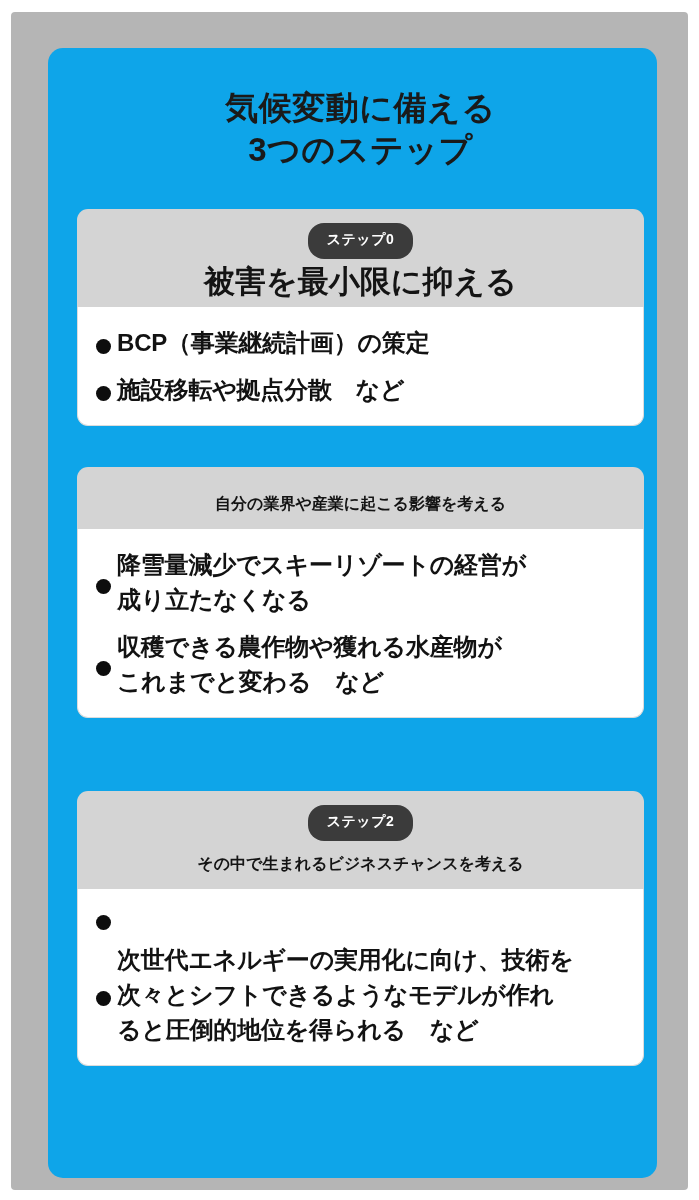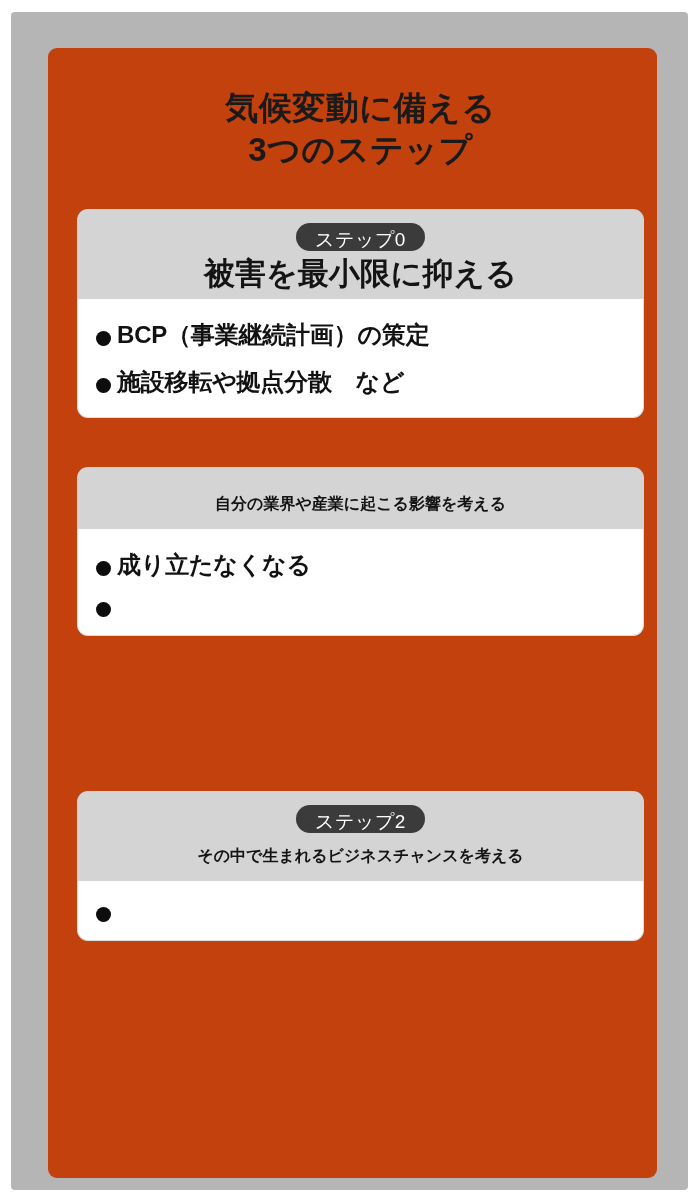--- a/index.html
+++ b/index.html
@@ -28,22 +28,22 @@
   }
 
   
   #poster-card {
     position: absolute;
     left: 37px;
     top: 36px;
     width: 609px;
     height: 1130px;
     box-sizing: border-box;
-    background: #c2410c;
-    border-radius: 9px;
+    background: #0ea5e9;
+    border-radius: 15px;
   }
 
   
   #poster-title {
     position: absolute;
     left: 0;
     top: 39px;
     width: 625px;
     text-align: center;
     font-weight: bold;
@@ -64,25 +64,25 @@
     box-sizing: border-box;
     background: #d4d4d4;
     border-radius: 11px 11px 0 0;
     padding: 14px 10px 10px 10px;
     text-align: center;
   }
   .step-badge {
     display: inline-block;
     background: #3b3b3b;
     color: #ffffff;
-    font-weight: normal;
-    font-size: 19px;
+    font-weight: bold;
+    font-size: 14px;
     line-height: 21px;
     letter-spacing: 0.5px;
-    padding: 6px 19px 1px 19px;
+    padding: 6px 19px 9px 19px;
     border-radius: 16px;
     white-space: nowrap;
   }
   .step-heading {
     margin-top: 7px;
     font-weight: bold;
     font-size: 31px;
     line-height: 31px;
     color: #141414;
     white-space: nowrap;
@@ -159,35 +159,48 @@
     </div>
 
     <div class="step-block" id="step-block-1">
       <div class="step-header">
         <div class="step-heading wide">自分の業界や産業に起こる影響を考える</div>
       </div>
       <div class="step-body">
         <div class="bullet-row">
           <span class="bullet-dot"></span>
           <span class="bullet-text">
+            <span class="bline">降雪量減少でスキーリゾートの経営が</span>
             <span class="bline">成り立たなくなる</span>
           </span>
         </div>
         <div class="bullet-row">
           <span class="bullet-dot"></span>
+          <span class="bullet-text">
+            <span class="bline">収穫できる農作物や獲れる水産物が</span>
+            <span class="bline">これまでと変わる　など</span>
+          </span>
         </div>
       </div>
     </div>
 
     <div class="step-block" id="step-block-2">
       <div class="step-header">
         <span class="step-badge">ステップ2</span>
         <div class="step-heading wide">その中で生まれるビジネスチャンスを考える</div>
       </div>
       <div class="step-body">
         <div class="bullet-row">
           <span class="bullet-dot"></span>
         </div>
+        <div class="bullet-row">
+          <span class="bullet-dot"></span>
+          <span class="bullet-text">
+            <span class="bline">次世代エネルギーの実用化に向け、技術を</span>
+            <span class="bline">次々とシフトできるようなモデルが作れ</span>
+            <span class="bline">ると圧倒的地位を得られる　など</span>
+          </span>
+        </div>
       </div>
     </div>
 
   </div>
 </div>
 
 </body></html>

